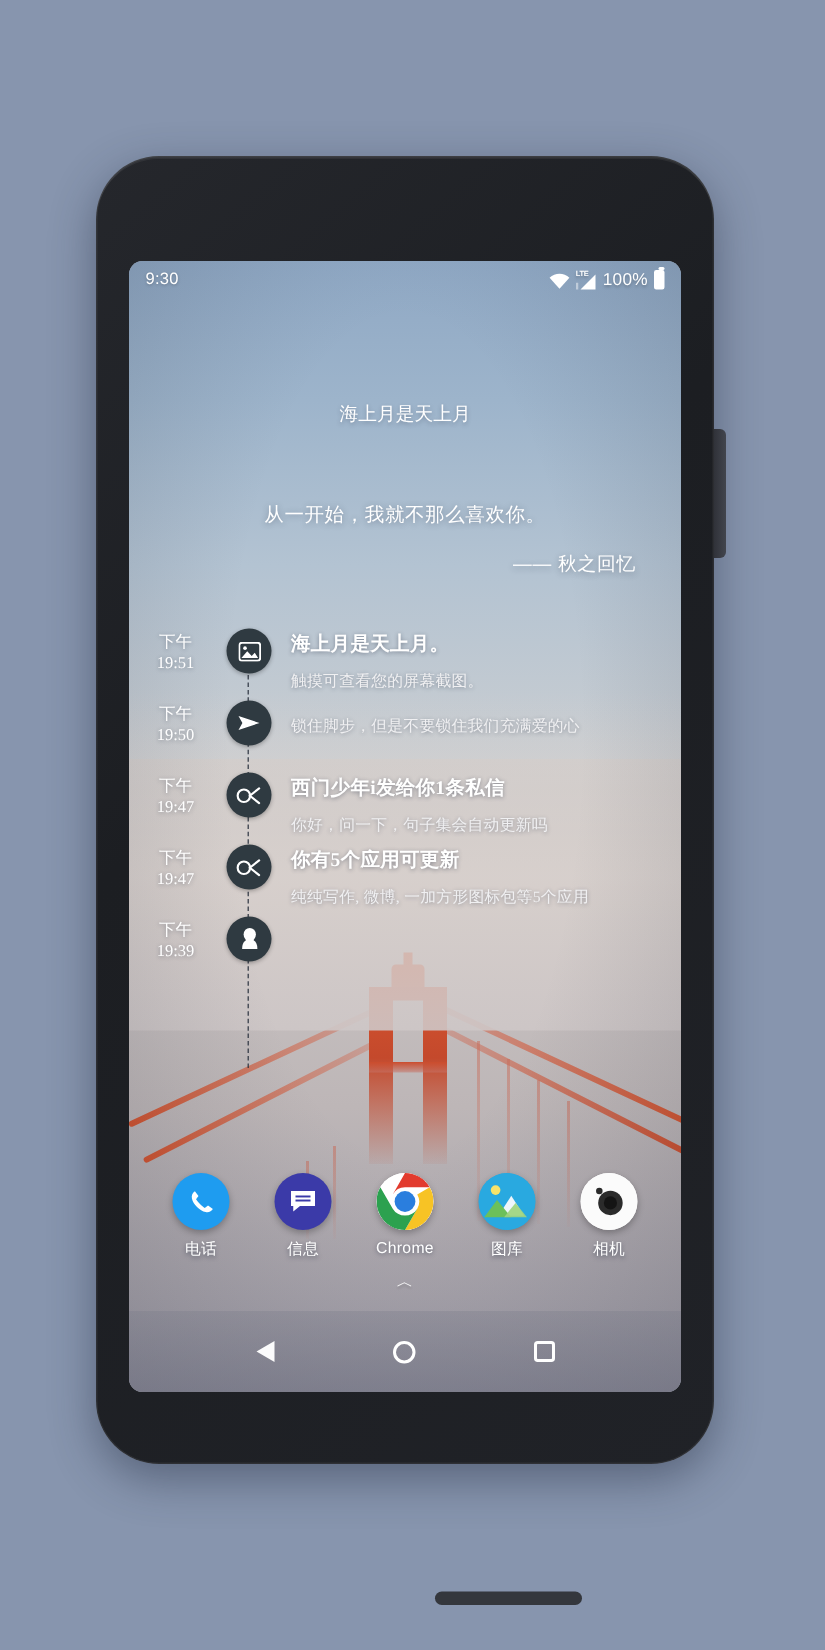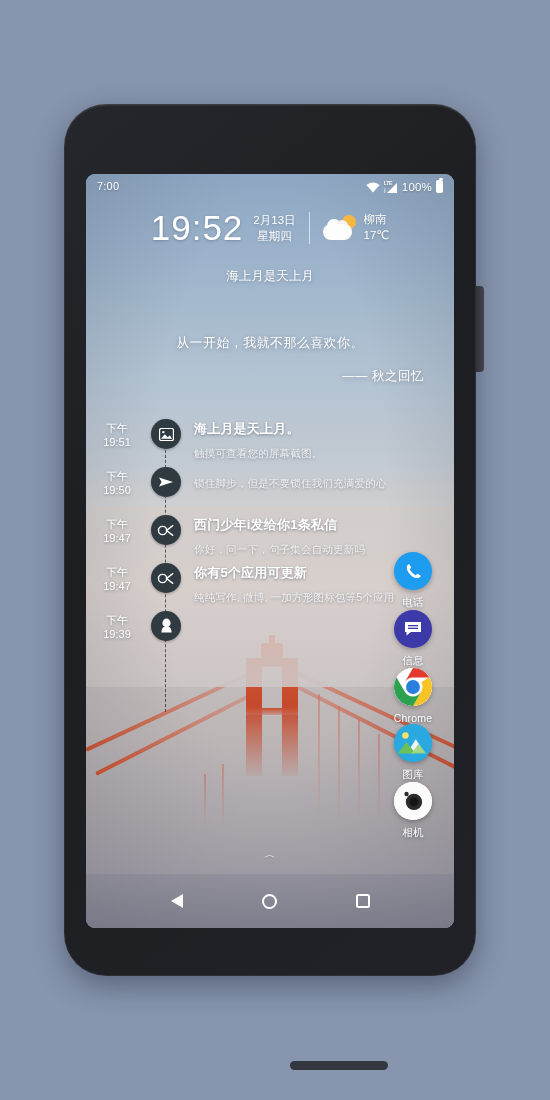--- a/index.html
+++ b/index.html
@@ -183,21 +183,21 @@
 
   
   #notification-list{
     position:absolute; left:0; top:244px; width:100%;
   }
   #timeline-line{
     position:absolute; left:78.5px; top:22px; width:0;
     height:272px;
     border-left:1.5px dashed rgba(40,48,60,.78);
   }
-  .notif-row{ position:relative; display:flex; align-items:flex-start; height:48px; }
+  .notif-row{ position:relative; display:flex; align-items:flex-start; height:48px;font-family:Liberation Serif, serif; }
   .notif-time{
     width:62px; flex:0 0 62px; text-align:center;
     color:#fff; font-size:11px; line-height:1.25; padding-top:4px;
     text-shadow:0 1px 3px rgba(30,40,60,.4);
   }
   .notif-icon{
     flex:0 0 30px; width:30px; height:30px; border-radius:50%;
     background:#2f3a41; margin-left:3px; margin-top:1px;
     display:flex; align-items:center; justify-content:center;
     color:#fff; position:relative; z-index:2;
@@ -211,23 +211,22 @@
   }
   .notif-sub{
     color:#f0f0f2; font-size:10.5px; margin-top:9px;
     text-shadow:0 1px 3px rgba(30,40,60,.4);
     letter-spacing:.2px;
   }
 
   
   #dock{
     position:absolute; left:0; bottom:88px; width:100%;
-    display:flex; justify-content:space-around; align-items:flex-end;
+    display:flex; justify-content:space-around; align-items:flex-start;
     padding:0 14px;
-    flex-direction:column;
   }
   .dock-app{ width:54px; text-align:center; }
   .dock-icon{
     width:38px; height:38px; border-radius:50%;
     margin:0 auto 6px; position:relative;
     box-shadow:0 2px 5px rgba(0,0,0,.28);
     display:flex;align-items:center;justify-content:center;
   }
   .dock-label{
     color:#fff; font-size:10.5px; letter-spacing:.2px;
@@ -291,57 +290,37 @@
     <div class="tower" id="tower-cap"></div>
     <div class="tower" id="tower-left-leg"></div>
     <div class="tower" id="tower-right-leg"></div>
     <div class="tower" id="tower-cross-top"></div>
     <div class="tower" id="tower-cross-mid"></div>
     <div class="wp-haze"></div>
     <div class="wp-vignette"></div>
   </div>
 
   <div id="status-bar">
-    <span>7:00</span>
+    <span>9:30</span>
     <span id="status-right">
       <svg class="wifi-glyph" width="14" height="11" viewBox="0 0 14 11">
         <path d="M7 10.5 L0.4 3.1 C4.0 -0.4 10.0 -0.4 13.6 3.1 Z" fill="#fff"></path>
       </svg>
       <span class="signal-wrap">
         <span class="signal-lte">LTE</span>
         <svg width="14" height="12" viewBox="0 0 14 12" style="position:absolute;left:0;top:1px;">
           <path d="M13 1 L13 11 L3 11 Z" fill="#fff"></path>
           <path d="M1.5 6.5 L1.5 11 L0 11 L0 6.5 Z" fill="rgba(255,255,255,.45)"></path>
         </svg>
       </span>
       <span id="battery-pct">100%</span>
       <span id="battery-icon"></span>
     </span>
   </div>
 
-  <div id="clock-widget">
-    <span id="clock-time">19:52</span>
-    <span id="clock-date">
-      <div>2月13日</div>
-      <div>星期四</div>
-    </span>
-    <span id="clock-divider"></span>
-    <span id="weather-block">
-      <span id="weather-icon">
-        <span class="sun-disc"></span>
-        <span class="cloud-puff-a"></span>
-        <span class="cloud-puff-b"></span>
-        <span class="cloud-main"></span>
-      </span>
-      <span id="weather-text">
-        <div>柳南</div>
-        <div>17℃</div>
-      </span>
-    </span>
-  </div>
 
   <div id="poem-line">海上月是天上月</div>
 
   <div id="quote-block">
     <div id="quote-text">从一开始，我就不那么喜欢你。</div>
     <div id="quote-author">—— 秋之回忆</div>
   </div>
 
   <div id="notification-list">
     <div id="timeline-line"></div>

